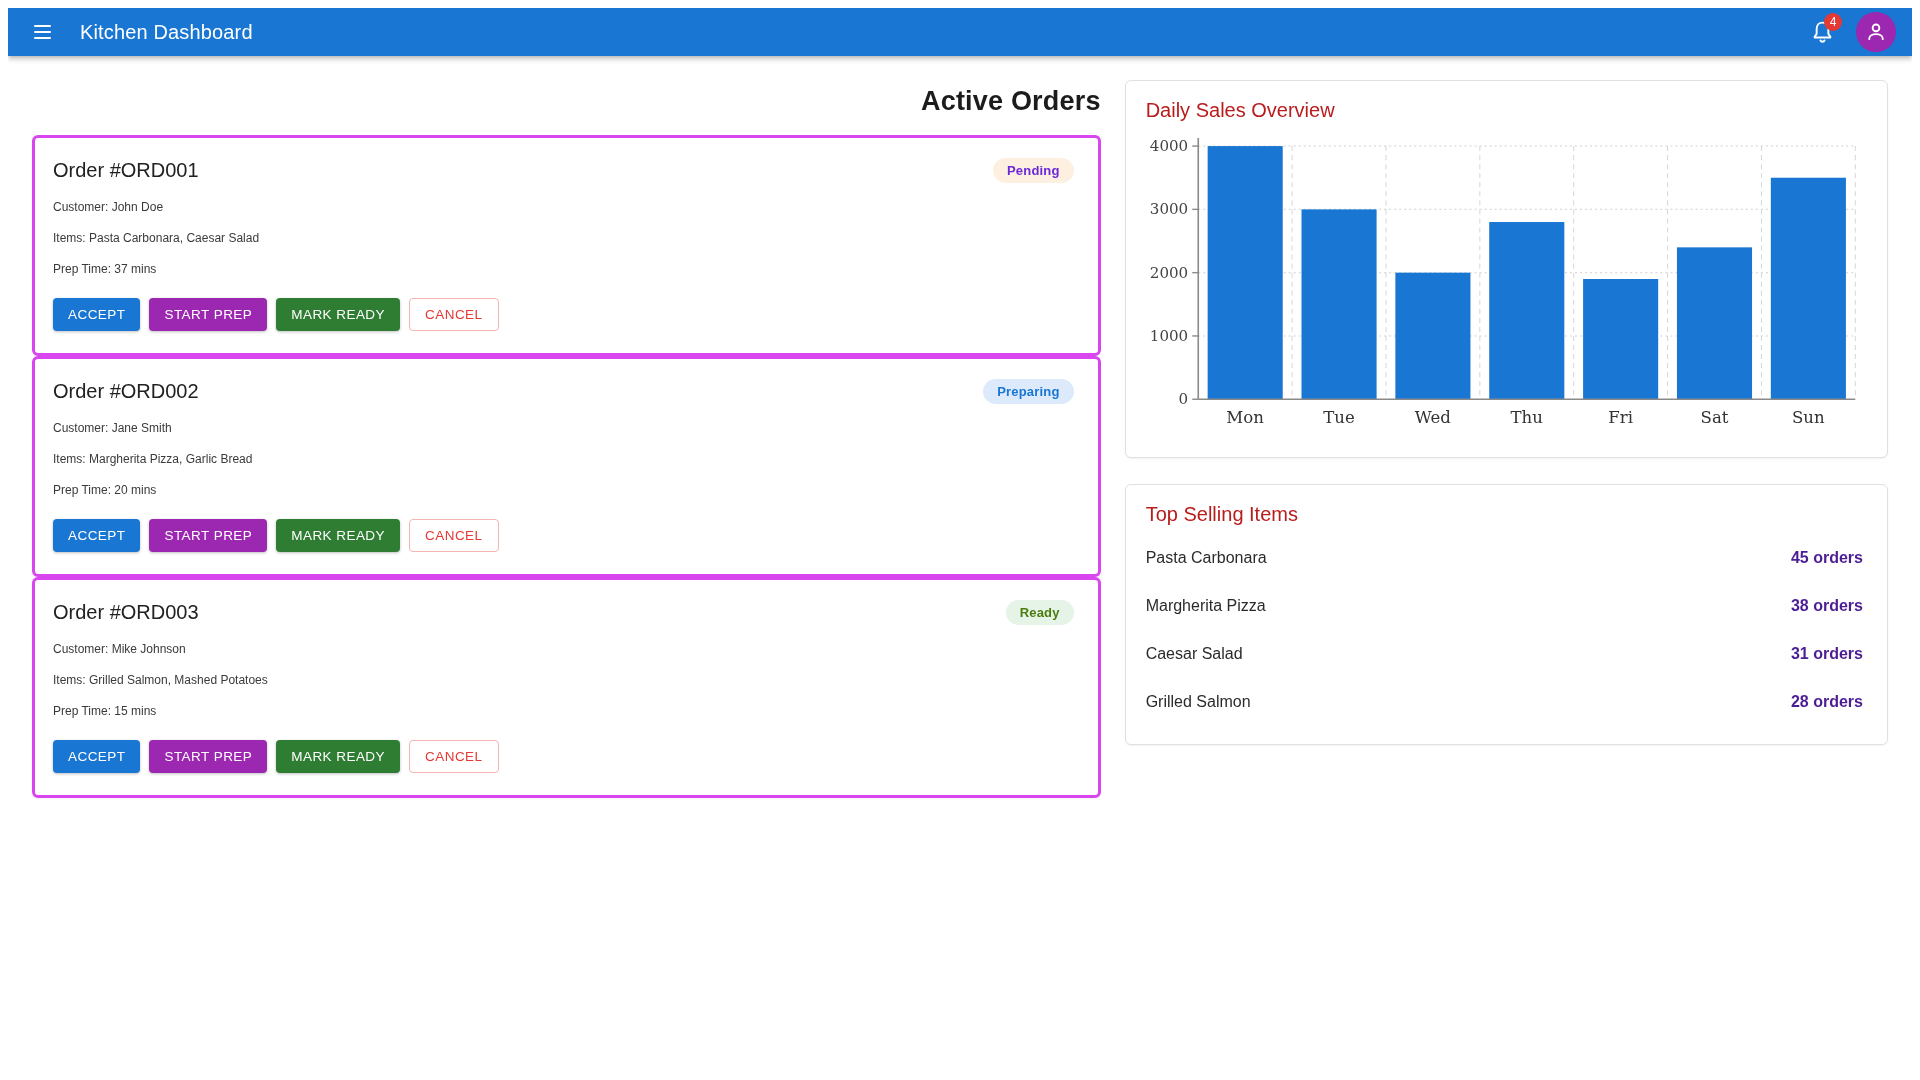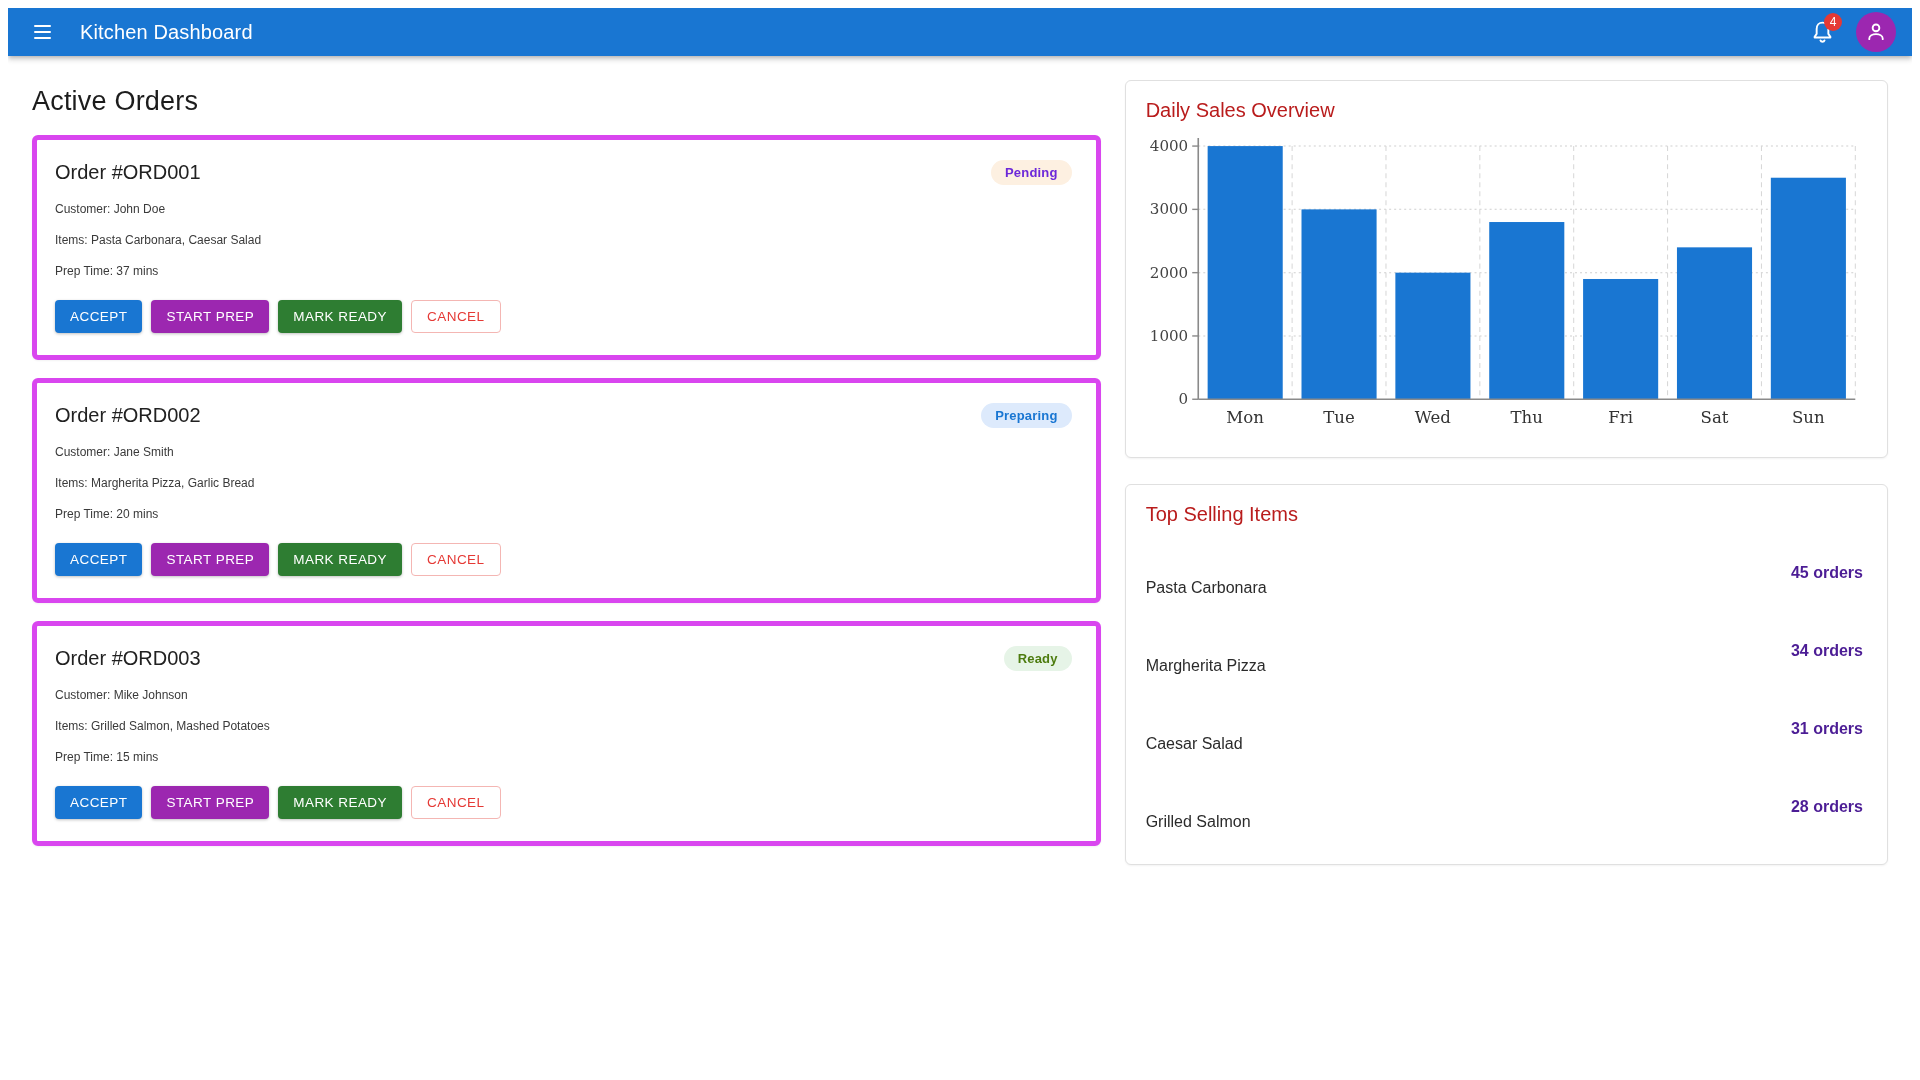--- a/index.html
+++ b/index.html
@@ -44,30 +44,29 @@
   }
   
   .container {
     padding: 24px;
     display: grid;
     grid-template-columns: 7fr 5fr;
     gap: 24px;
     align-items: start;
   }
   .page-heading {
-    font-size: 27px; font-weight: 400; color: #1c1c1c;
-    margin: 6px 0 18px 0; letter-spacing: .2px;
+    font-size: 27px; font-weight: 700; color: #1c1c1c;
+    margin: 6px 0 18px 0; letter-spacing: .2px; text-align: right;
   }
   
   .order-card {
     background: #fff;
-    border: 5px solid #d946ef;
+    border: 3px solid #d946ef;
     border-radius: 6px;
     padding: 20px 24px 22px 18px;
-    margin-bottom: 18px;
     box-shadow: 0 1px 2px rgba(0,0,0,.05);
   }
   .order-head { display: flex; justify-content: space-between; align-items: center; }
   .order-title { font-size: 20px; font-weight: 400; color: #212121; }
   .status-badge {
     font-size: 13px; font-weight: 700;
     padding: 5px 14px; border-radius: 14px; letter-spacing: .2px;
   }
   .order-line { font-size: 12px; color: #3a3a3a; margin-top: 17px; }
   .order-actions { display: flex; gap: 9px; margin-top: 22px; }
@@ -92,21 +91,21 @@
   }
   .panel + .panel { margin-top: 26px; }
   .panel-title { font-size: 20px; font-weight: 400; color: #b91c1c; margin: 2px 0 8px 0; }
   .chart-wrap { width: 100%; }
   .chart-wrap svg { display: block; width: 100%; height: auto; }
   .items-list { margin-top: 6px; }
   .item-row {
     display: flex; justify-content: space-between; align-items: center;
     padding: 15px 0;
   }
-  .item-name { font-size: 16px; color: #2b2b2b; margin-top: 30px; }
+  .item-name { font-size: 16px; color: #2b2b2b; }
   .item-count { font-size: 16px; font-weight: 700; color: #4c1d95; }
 </style>
 </head>
 <body>
 
 <header class="appbar">
   <button class="icon-btn">
     <span class="hamburger">
       <span></span>
         <span></span>
@@ -232,21 +231,21 @@
 
     <div class="panel">
       <div class="panel-title">Top Selling Items</div>
       <div class="items-list">
         <div class="item-row">
           <span class="item-name">Pasta Carbonara</span>
           <span class="item-count">45 orders</span>
         </div>
         <div class="item-row">
           <span class="item-name">Margherita Pizza</span>
-          <span class="item-count">34 orders</span>
+          <span class="item-count">38 orders</span>
         </div>
         <div class="item-row">
           <span class="item-name">Caesar Salad</span>
           <span class="item-count">31 orders</span>
         </div>
         <div class="item-row">
           <span class="item-name">Grilled Salmon</span>
           <span class="item-count">28 orders</span>
         </div>
       </div>

